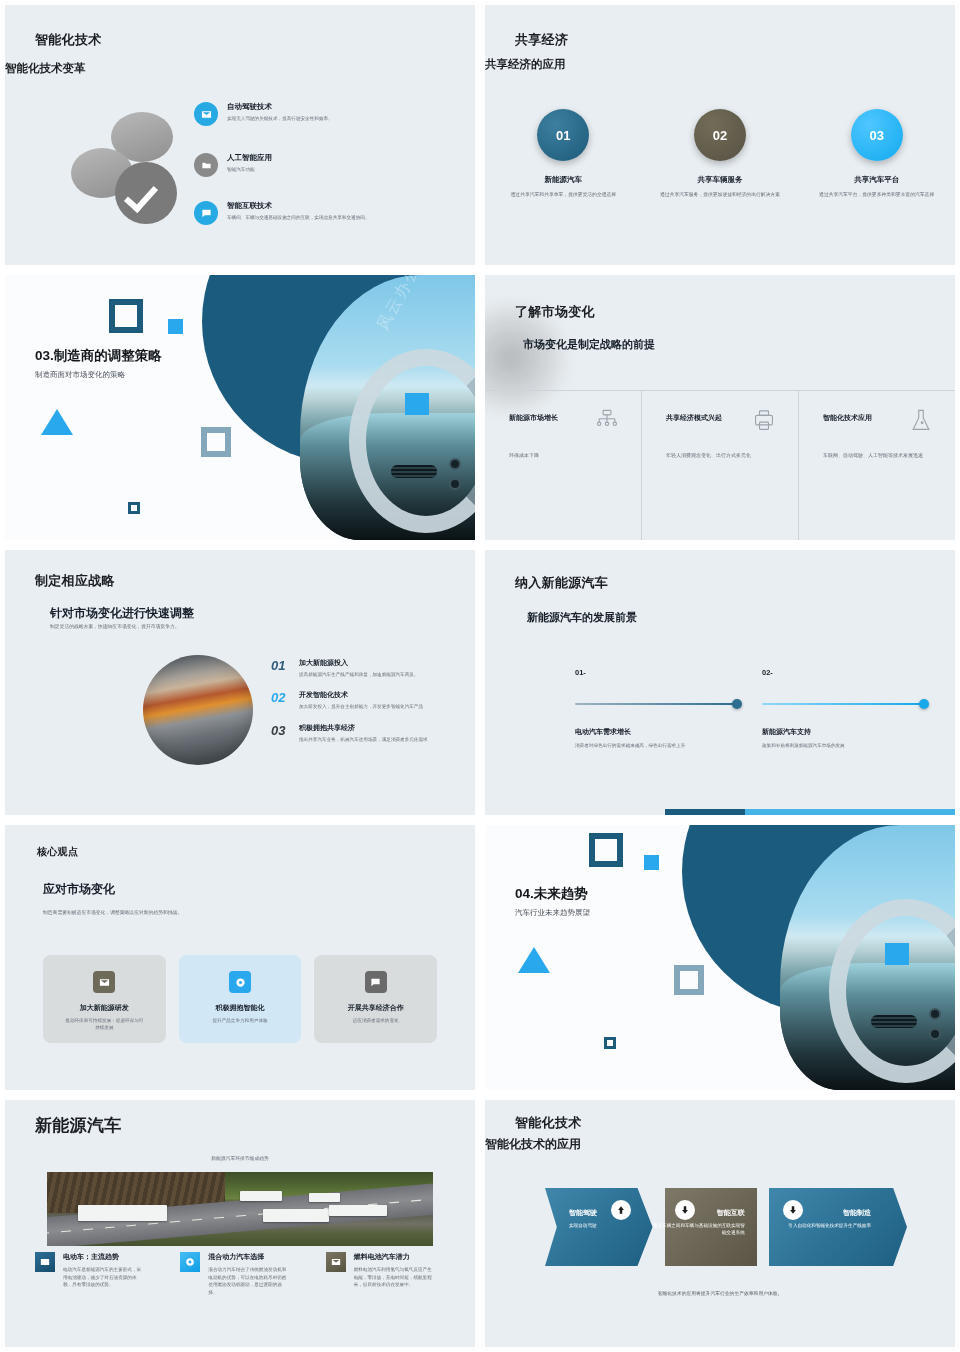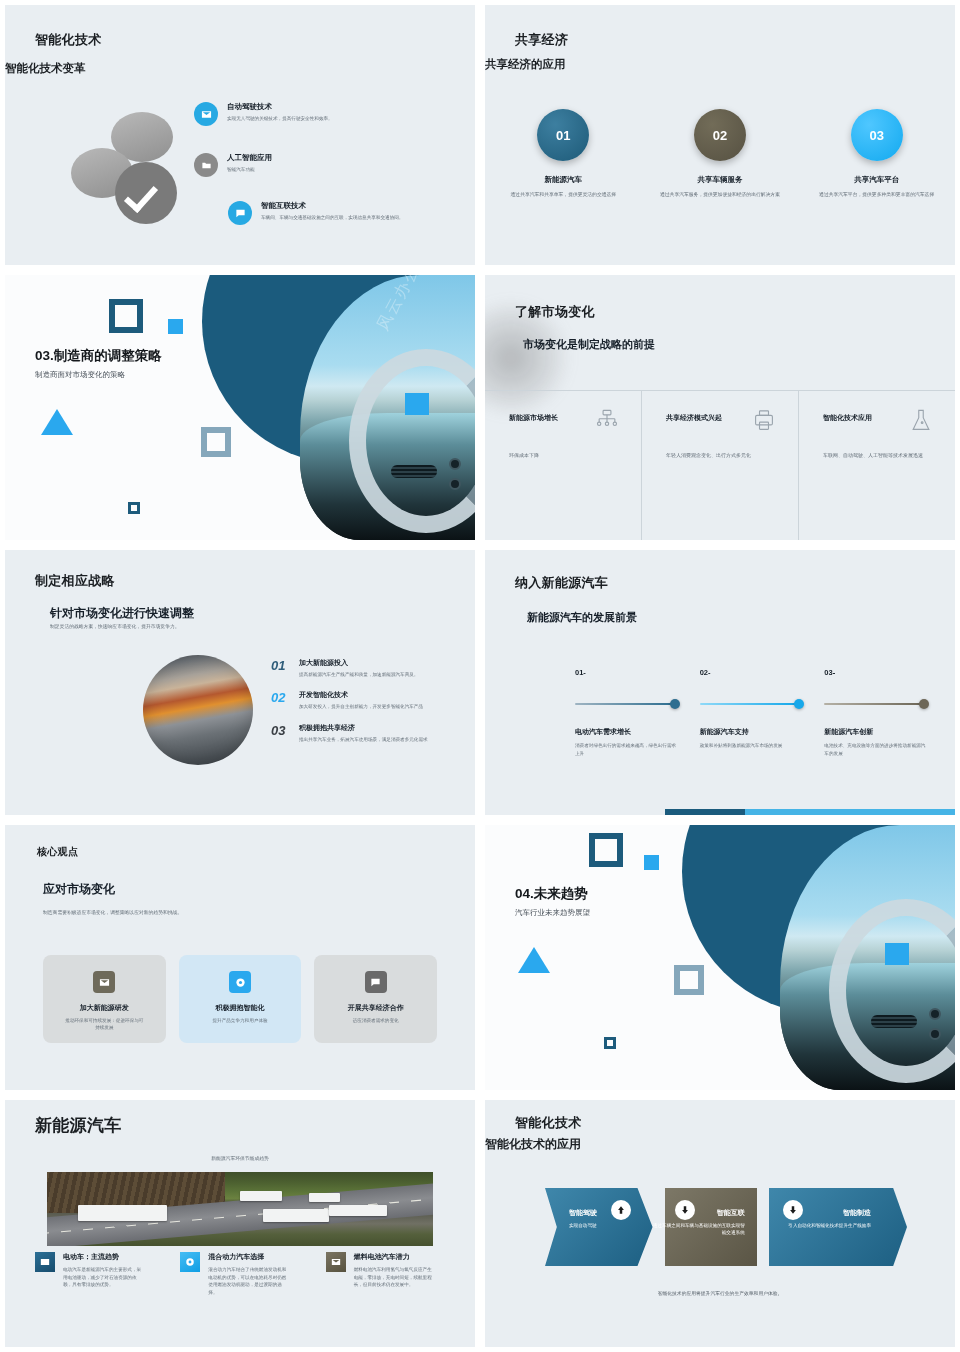--- a/index.html
+++ b/index.html
@@ -52,21 +52,21 @@
     position: absolute; left: 48px; top: 52px; width: 62px; height: 62px;
     border-radius: 50%; background: #7a7a7a;
   }
   .s1 .check::after {
     content:""; position:absolute; left:17px; top:18px; width:12px; height:25px;
     border-right:6px solid #fff; border-bottom:6px solid #fff; transform: rotate(42deg);
   }
   .s1 .item { position: absolute; left: 222px; width: 170px; }
   .s1 .i1 { top: 97px; }
   .s1 .i2 { top: 148px; }
-  .s1 .i3 { top: 196px; margin-left: 34px; }
+  .s1 .i3 { top: 196px; }
   .s1 .bullet-ico {
     position: absolute; left: -33px; top: 0px;
     width: 24px; height: 24px; border-radius: 50%;
     display: flex; align-items: center; justify-content: center;
   }
   .s1 .bi-blue { background: #27a9e3; }
   .s1 .bi-grey { background: #8a8a8a; }
   .s1 .bullet-ico svg { width: 11px; height: 11px; fill: #fff; }
   .s1 .it-t { font-size: 7.5px; font-weight: bold; color: #17202a; margin-bottom: 3px; }
   .s1 .it-d { font-size: 4.6px; color: #5f6a74; line-height: 1.55; }
@@ -500,29 +500,20 @@
         </div>
         <div class="trk">
           <div class="trk-n">02-</div>
           <div class="slider sB">
             <div class="bar"></div>
             <div class="dot"></div>
           </div>
           <div class="trk-t">新能源汽车支持</div>
           <div class="trk-d">政策和补贴将刺激新能源汽车市场的发展</div>
         </div>
-        <div class="trk">
-          <div class="trk-n">03-</div>
-          <div class="slider sC">
-            <div class="bar"></div>
-            <div class="dot"></div>
-          </div>
-          <div class="trk-t">新能源汽车创新</div>
-          <div class="trk-d">电池技术、充电设施等方面的进步将推动新能源汽车的发展</div>
-        </div>
       </div>
       <div class="footbar">
         <div class="fb1"></div>
           <div class="fb2"></div>
       </div>
     </div>
   </div>
 
   <div class="slide s7">
     <div class="inner">

